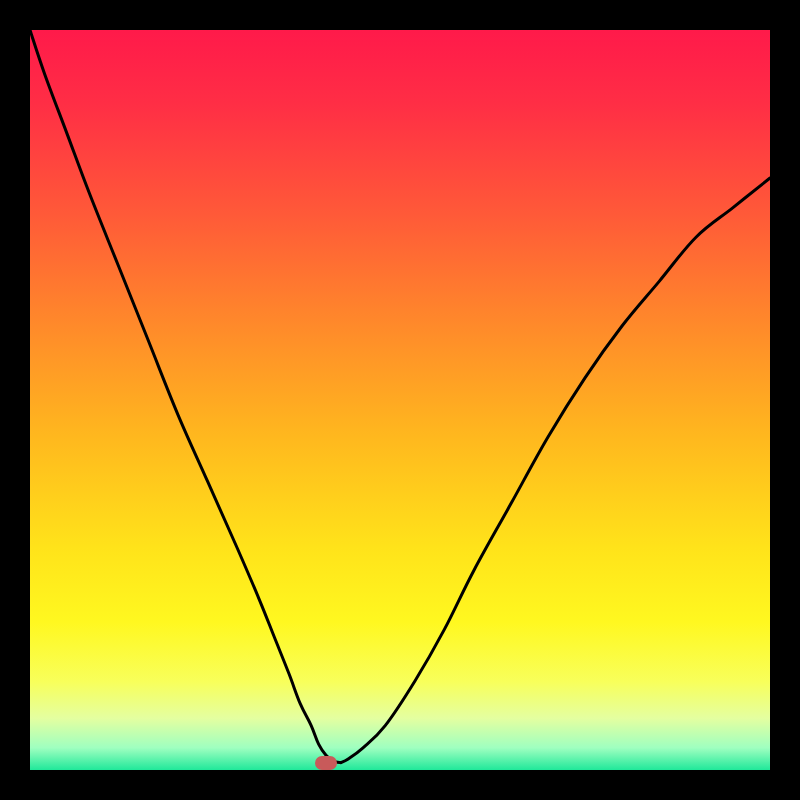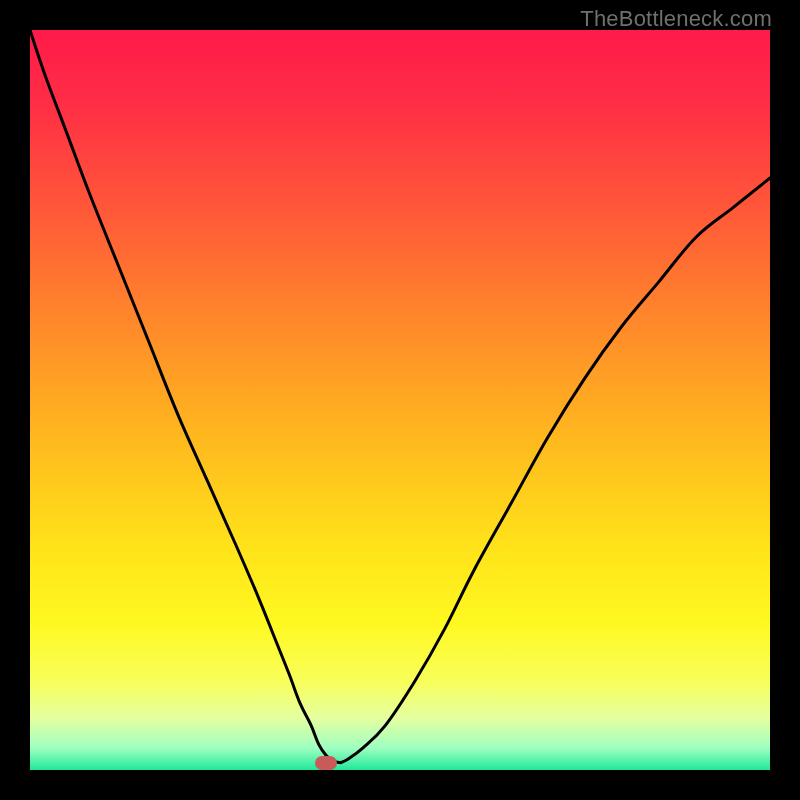--- a/index.html
+++ b/index.html
@@ -51,21 +51,20 @@
     background: #c85a5a;
     border-radius: 7px;
     transform: translate(-50%, -50%);
   }
 </style>
 </head>
 <body>
 
 <div class="frame">
 
-  <div class="watermark">TheBottleneck.com</div>
 
   <div class="plot-area">
 
     <svg class="gradient" width="740" height="740" viewBox="0 0 740 740">
       <defs>
         <linearGradient id="bg-grad" x1="0" y1="0" x2="0" y2="1">
             <stop offset="0%" stop-color="#ff1a4a"></stop>
             <stop offset="10%" stop-color="#ff2e45"></stop>
             <stop offset="25%" stop-color="#ff5a38"></stop>
             <stop offset="40%" stop-color="#ff8a2a"></stop>

